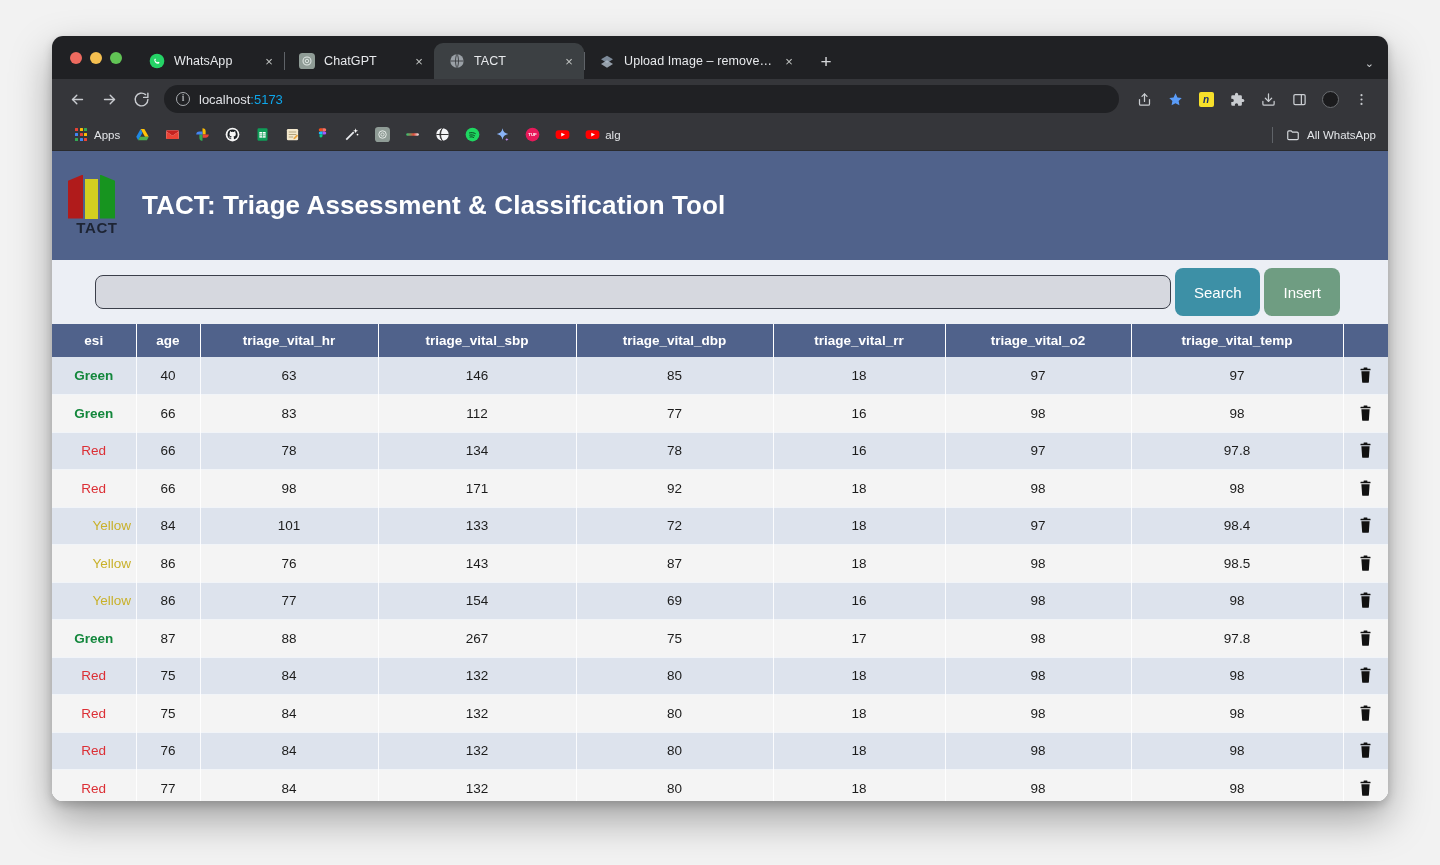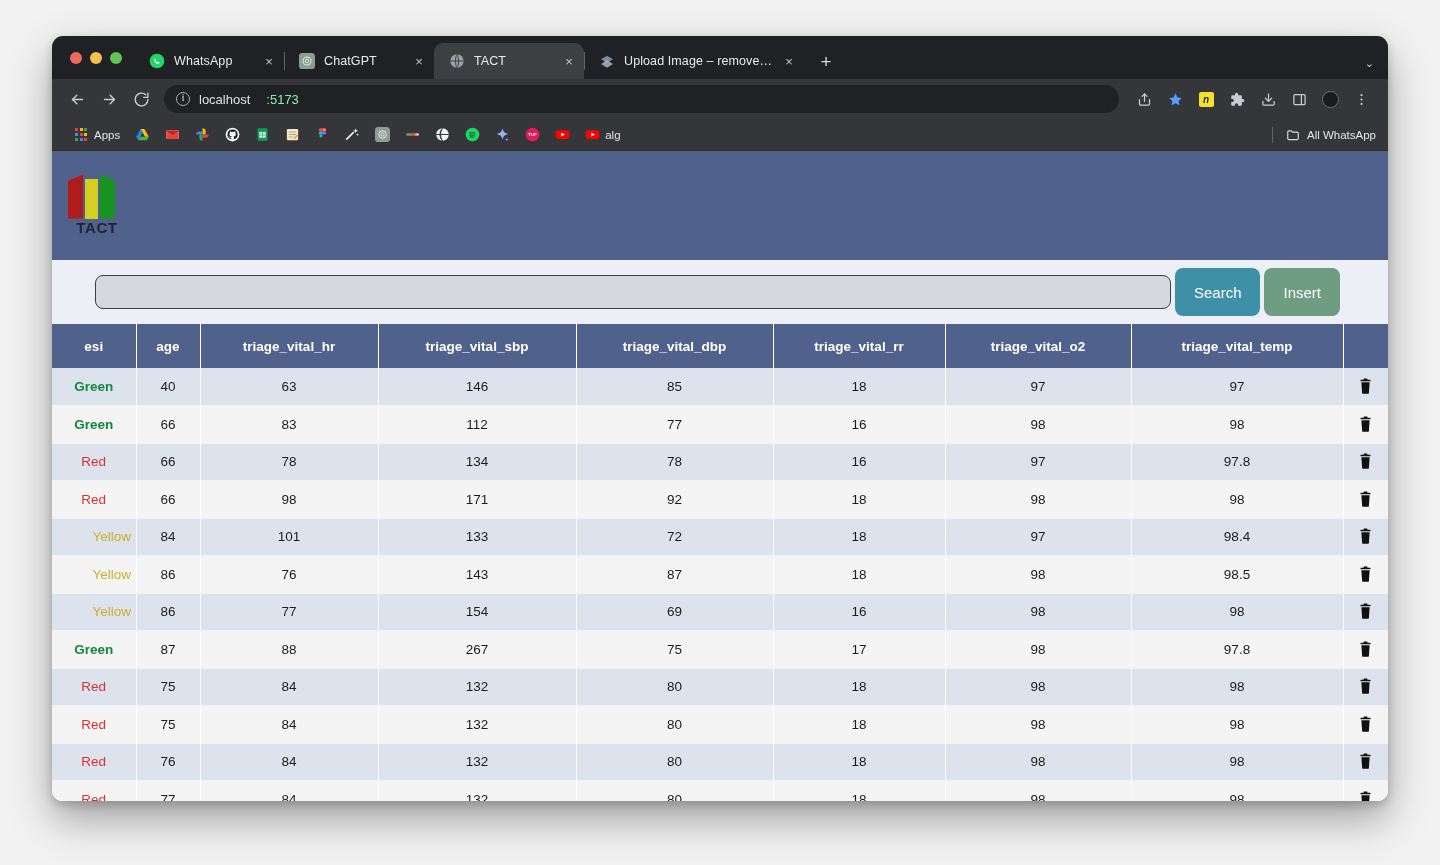--- a/index.html
+++ b/index.html
@@ -153,21 +153,21 @@
     font-family: "Liberation Serif", serif;
     font-weight: bold;
   }
   .omni-url {
     color: #dfe1e5;
     font-size: 13px;
     white-space: nowrap;
     overflow: hidden;
     text-overflow: ellipsis;
   }
-  .omni-url .dim { color: #86efac; padding-left: 16px; }
+  .omni-url .dim { color: #0ea5e9; }
   .tb-right { display: flex; align-items: center; gap: 1px; }
 
   
   .bookmarks {
     height: 32px;
     background: #35363a;
     display: flex;
     align-items: center;
     padding: 0 12px 0 14px;
     gap: 0;
@@ -294,21 +294,21 @@
   table {
     width: 100%;
     border-collapse: collapse;
     table-layout: fixed;
   }
   thead th {
     background: #50628b;
     color: #ffffff;
     font-size: 13.5px;
     font-weight: bold;
-    height: 44px;
+    height: 33px;
     border-right: 1px solid #ffffff;
     text-align: center;
     padding: 0 4px;
   }
   thead th:last-child { border-right: none; }
   tbody td {
     height: 37.5px;
     font-size: 13.5px;
     color: #1c1c1c;
     text-align: center;
@@ -646,20 +646,21 @@
 
     <div class="app-header">
       <div class="logo">
         <div class="logo-bars">
           <span class="logo-bar b1"></span>
           <span class="logo-bar b2"></span>
           <span class="logo-bar b3"></span>
         </div>
         <div class="logo-text">TACT</div>
       </div>
+      <h1 class="app-title">TACT: Triage Assessment &amp; Classification Tool</h1>
     </div>
 
     <div class="search-row">
       <input class="search-input" type="text" value="" placeholder="" style="">
       <button class="btn search">Search</button>
       <button class="btn insert">Insert</button>
     </div>
 
     <div class="table-wrap">
       <table>

